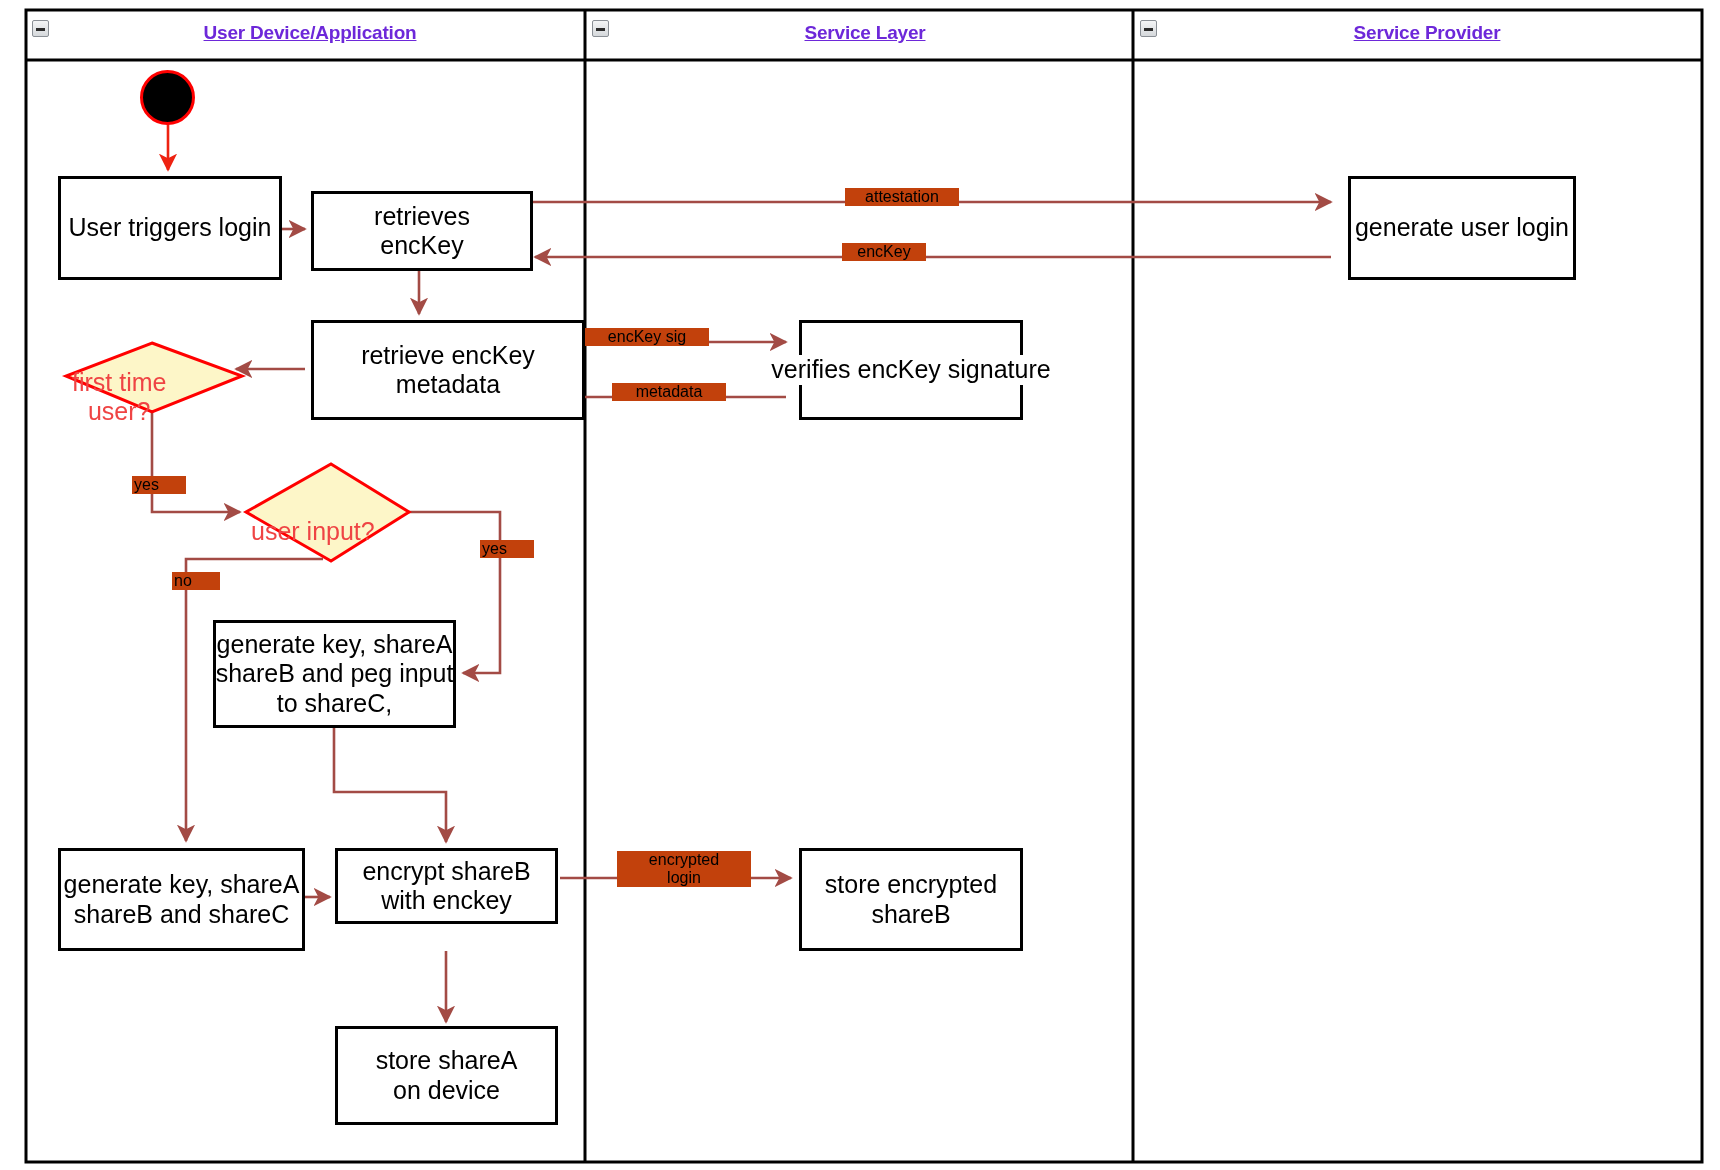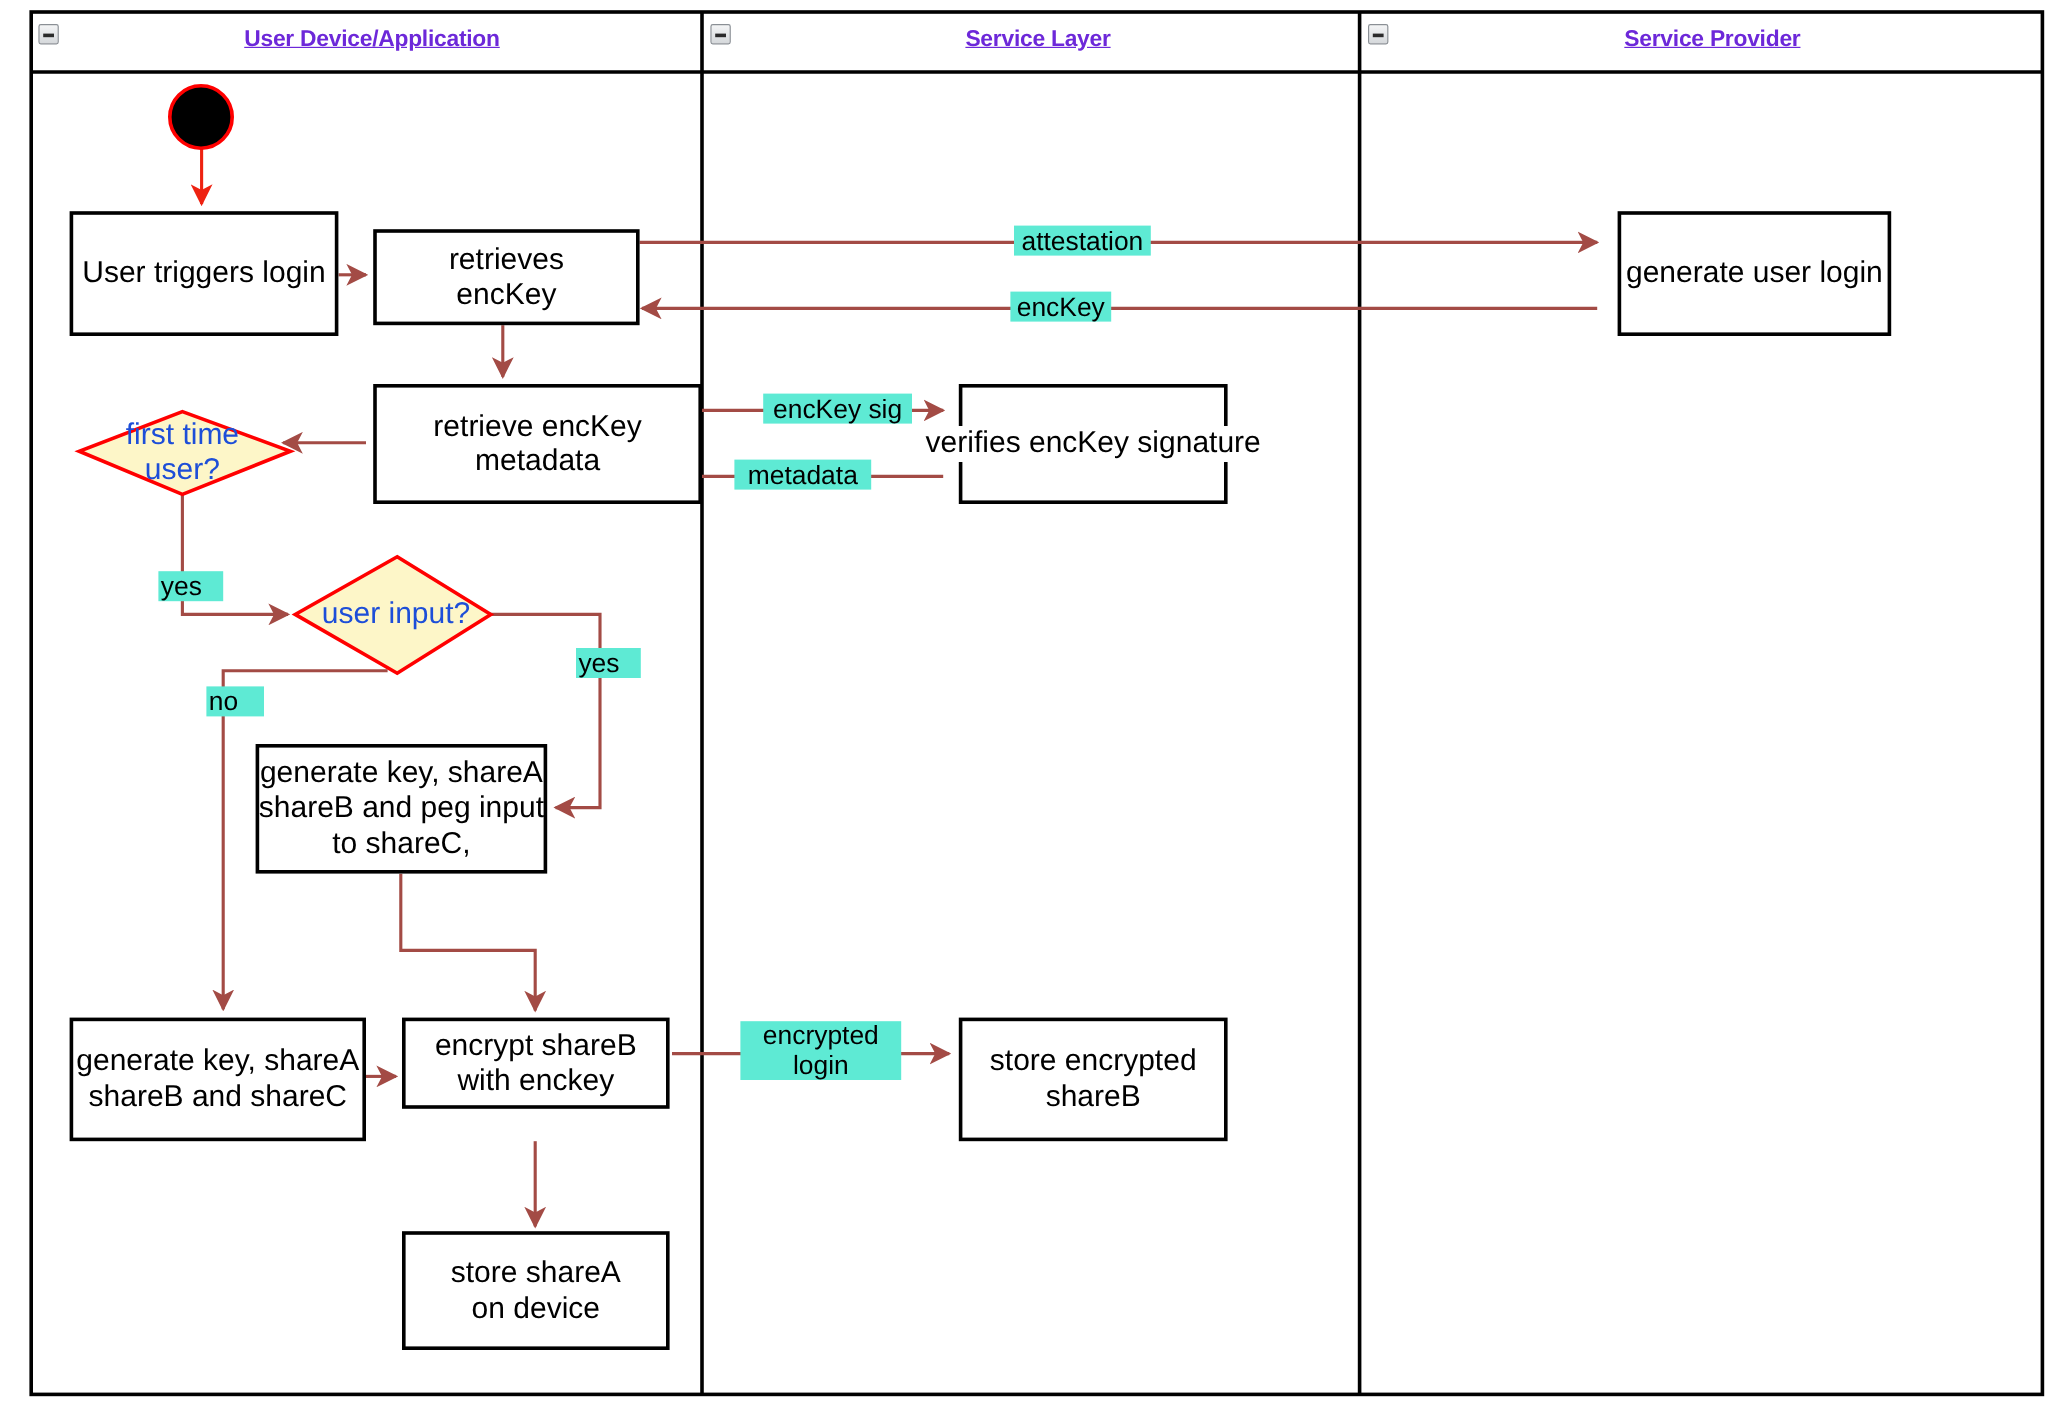--- a/index.html
+++ b/index.html
@@ -88,35 +88,36 @@
     overflow: visible;
   }
   .node-overflow span {
     background: #ffffff;
     white-space: pre;
   }
   .diamond-label {
     position: absolute;
     display: flex;
     align-items: center;
-    justify-content: center;
+    justify-content: flex-start;
     text-align: center;
     font-size: 25px;
     line-height: 1.18;
-    color: #1d4ed8;
+    color: #ef4444;
     white-space: pre;
     pointer-events: none;
+    margin-top: 20px;
   }
   .edge-label {
     position: absolute;
-    font-size: 22px;
+    font-size: 16px;
     line-height: 1.15;
     color: #000000;
     text-align: center;
-    background: #5eead4;
+    background: #c2410c;
     white-space: pre;
     padding: 0 2px;
   }
   .start-node {
     position: absolute;
     border-radius: 50%;
     background: #000000;
     border: 3px solid #ff0000;
     box-sizing: border-box;
   }
@@ -277,21 +278,21 @@
   </div>
 
   <div class="node node-box" style="left:1348px; top:176px; width:228px; height:104px;">
     <span>generate user login</span>
   </div>
 
   <div class="edge-label" style="left:845px; top:188px; width:110px;">attestation</div>
 
   <div class="edge-label" style="left:842px; top:243px; width:80px;">encKey</div>
 
-  <div class="edge-label" style="left:636px; top:328px; width:120px;">encKey sig</div>
+  <div class="edge-label" style="left:585px; top:328px; width:120px;">encKey sig</div>
 
   <div class="edge-label" style="left:612px; top:383px; width:110px;">metadata</div>
 
   <div class="edge-label" style="left:132px; top:476px; width:50px; text-align:left;">yes</div>
 
   <div class="edge-label" style="left:480px; top:540px; width:50px; text-align:left;">yes</div>
 
   <div class="edge-label" style="left:172px; top:572px; width:44px; text-align:left;">no</div>
 
   <div class="edge-label" style="left:617px; top:851px; width:130px; line-height:1.12;">encrypted

